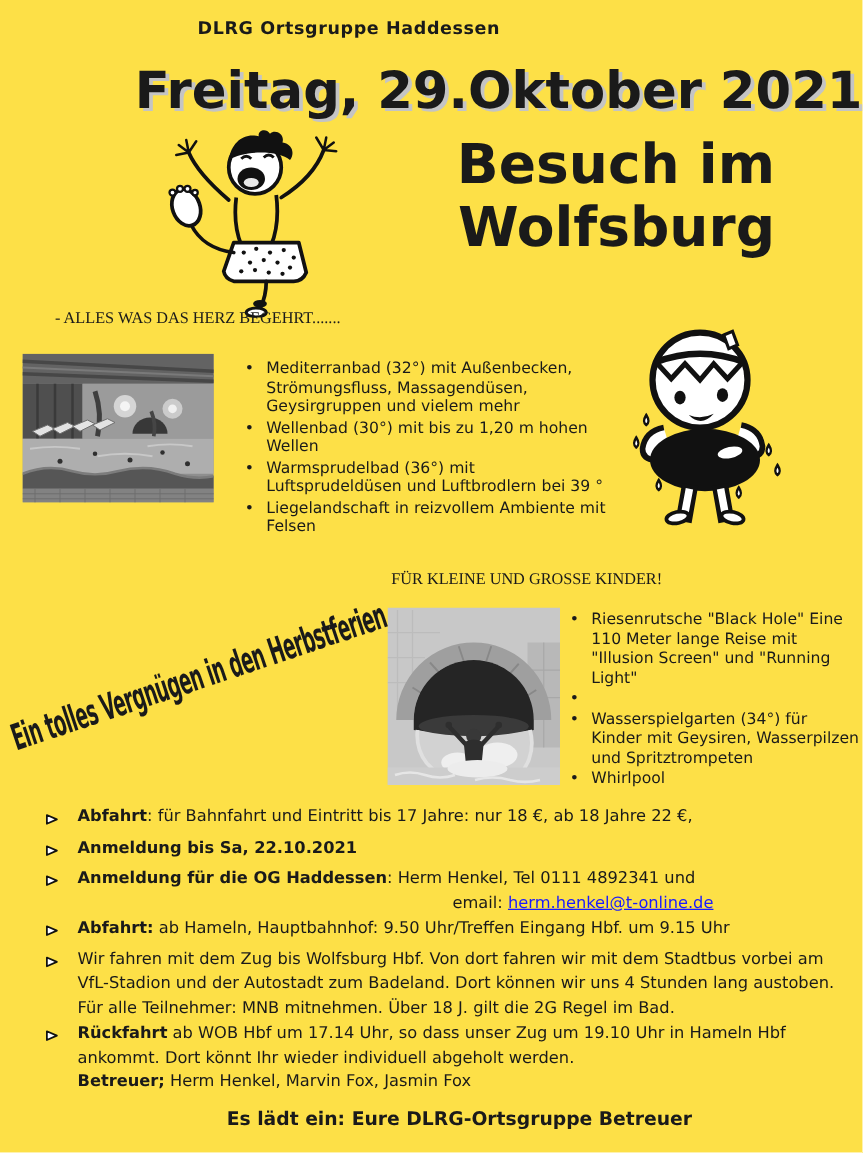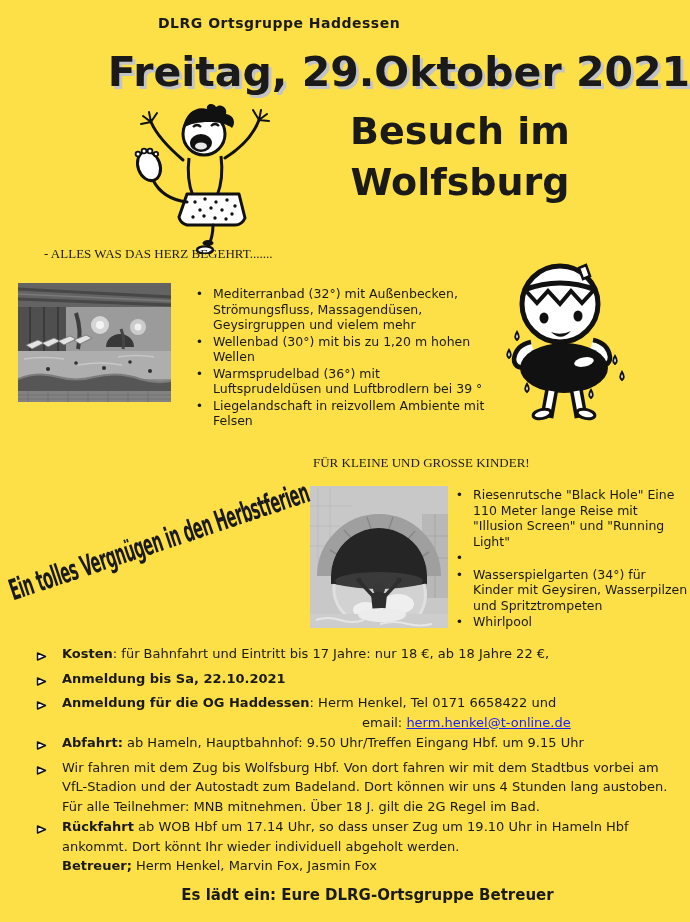--- a/index.html
+++ b/index.html
@@ -4,21 +4,21 @@
 <style>
   html,body{margin:0;padding:0;background:#fff;}
   .page{position:relative;width:690px;height:922px;background:#fde047;overflow:hidden;
         font-family:"DejaVu Sans",sans-serif;color:#1a1a1a;}
   .abs{position:absolute;}
   .b{font-weight:bold;}
 
   .org{left:158px;top:15px;font-size:14px;font-weight:bold;letter-spacing:0.5px;}
   .title{left:0;right:0;top:48px;text-align:right;font-size:41px;font-weight:bold;
          text-shadow:3px 3px 0 #c4c4c4;white-space:nowrap;padding-left:40px;}
-  .subtitle{left:300px;top:106px;width:320px;text-align:center;font-size:38px;
+  .subtitle{left:300px;top:106px;width:320px;text-align:right;font-size:44px;
             font-weight:bold;line-height:51px;}
   .tagline{left:16px;top:246px;font-family:"Liberation Serif",serif;font-size:13px;margin-left:28px;}
   .kids-heading{left:313px;top:455px;font-family:"Liberation Serif",serif;
                 font-size:13px;font-weight:normal;}
   .diagonal{left:10px;top:574px;font-size:29px;font-weight:bold;white-space:nowrap;
             letter-spacing:-1px;transform:rotate(-18.5deg) scaleX(0.5);
             transform-origin:left center;z-index:5;}
 
   .features{margin:0;padding:0;list-style:none;font-size:12.5px;line-height:15.5px;}
   .features li{display:flex;align-items:flex-start;margin-bottom:1px;}
@@ -252,36 +252,36 @@
       <span class="txt">Whirlpool</span>
       </li>
   </ul>
 
   <div class="abs details">
 
     <div class="d-item">
       <span class="d-marker"><svg width="11" height="11" viewBox="0 0 11 11">
             <path d="M1.5 2 L9.5 5.5 L1.5 9 Z" fill="#fff" stroke="#111" stroke-width="1.4" stroke-linejoin="round"></path>
           </svg></span>
-      <div class="d-text"><span class="b">Kosten</span><span>:  für Bahnfahrt und Eintritt bis 17 Jahre: nur 18 €, ab 18 Jahre 22 €,</span></div>
+      <div class="d-text"><span class="b">Abfahrt</span><span>:  für Bahnfahrt und Eintritt bis 17 Jahre: nur 18 €, ab 18 Jahre 22 €,</span></div>
     </div>
 
     <div class="d-item">
       <span class="d-marker"><svg width="11" height="11" viewBox="0 0 11 11">
             <path d="M1.5 2 L9.5 5.5 L1.5 9 Z" fill="#fff" stroke="#111" stroke-width="1.4" stroke-linejoin="round"></path>
           </svg></span>
       <div class="d-text b">Anmeldung bis Sa, 22.10.2021</div>
     </div>
 
     <div class="d-item">
       <span class="d-marker"><svg width="11" height="11" viewBox="0 0 11 11">
             <path d="M1.5 2 L9.5 5.5 L1.5 9 Z" fill="#fff" stroke="#111" stroke-width="1.4" stroke-linejoin="round"></path>
           </svg></span>
       <div class="d-text">
-        <span class="b">Anmeldung für die OG Haddessen</span><span>: Herm Henkel, Tel 0171 6658422 und</span>
+        <span class="b">Anmeldung für die OG Haddessen</span><span>: Herm Henkel, Tel 0111 4892341 und</span>
         <div class="email-line"><span>email: </span><a class="email">herm.henkel@t-online.de</a></div>
       </div>
     </div>
 
     <div class="d-item">
       <span class="d-marker"><svg width="11" height="11" viewBox="0 0 11 11">
             <path d="M1.5 2 L9.5 5.5 L1.5 9 Z" fill="#fff" stroke="#111" stroke-width="1.4" stroke-linejoin="round"></path>
           </svg></span>
       <div class="d-text"><span class="b">Abfahrt:</span><span> ab Hameln, Hauptbahnhof: 9.50 Uhr/Treffen  Eingang Hbf.  um 9.15 Uhr</span></div>
     </div>

